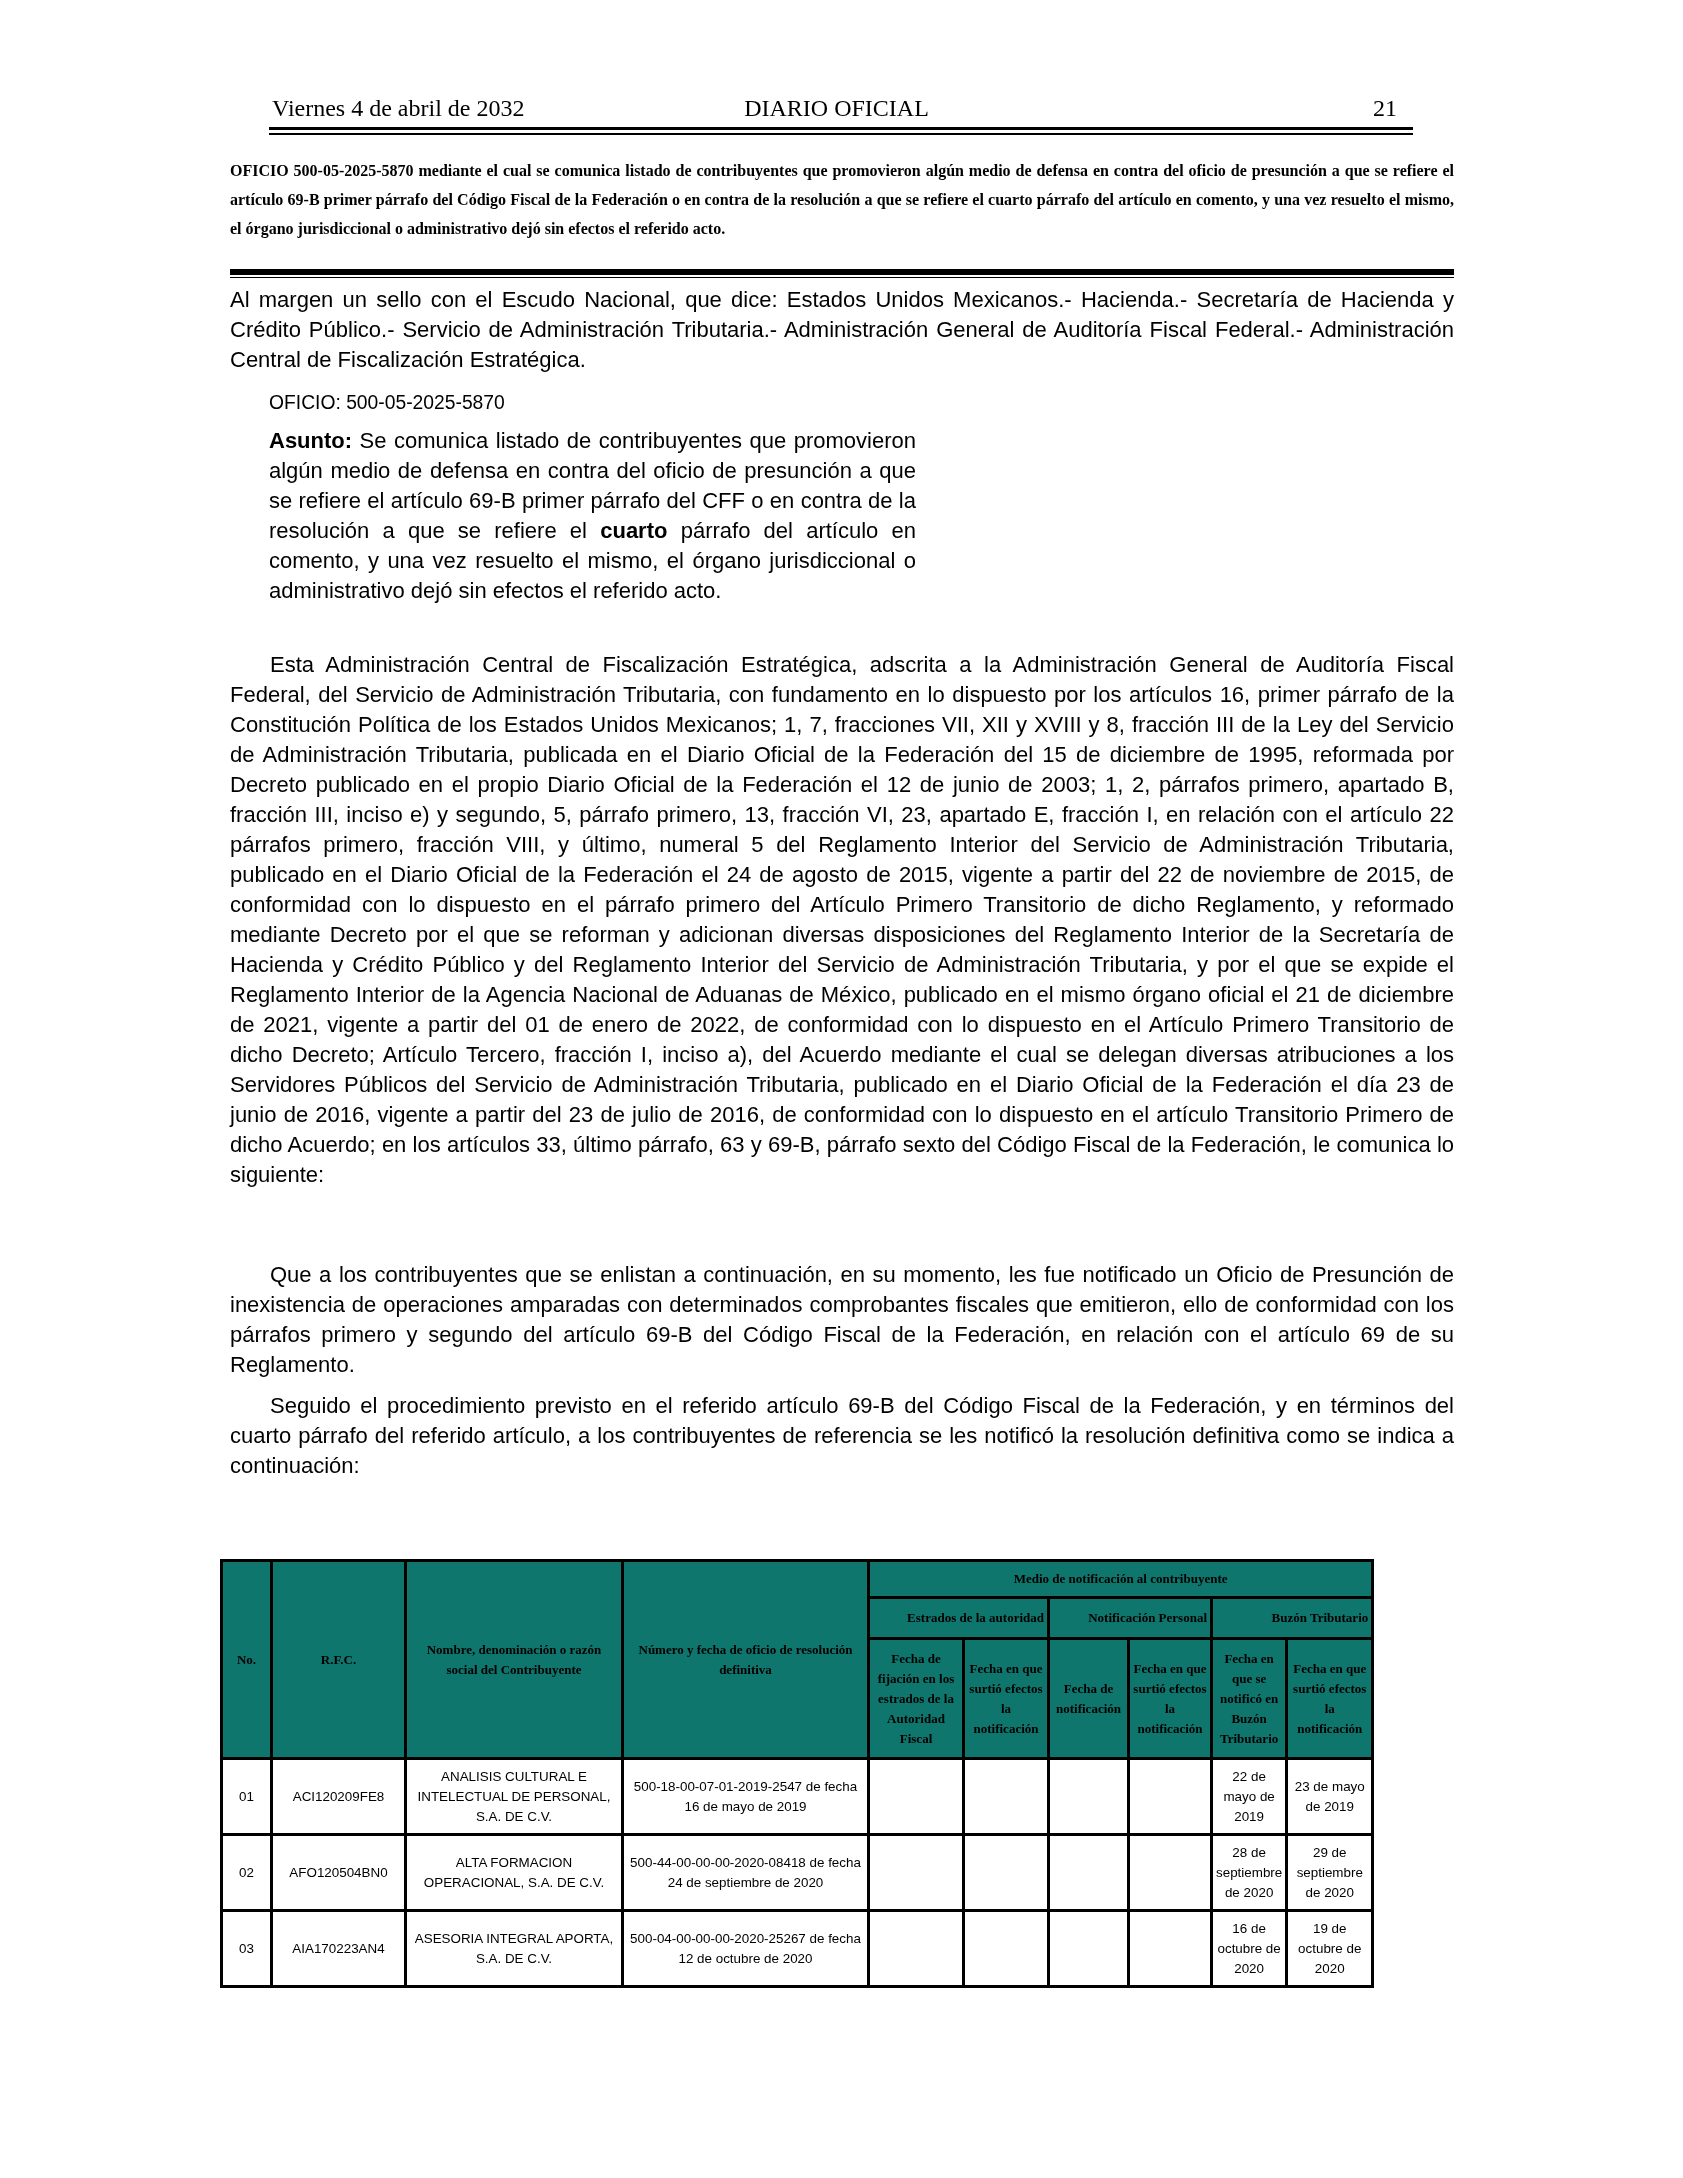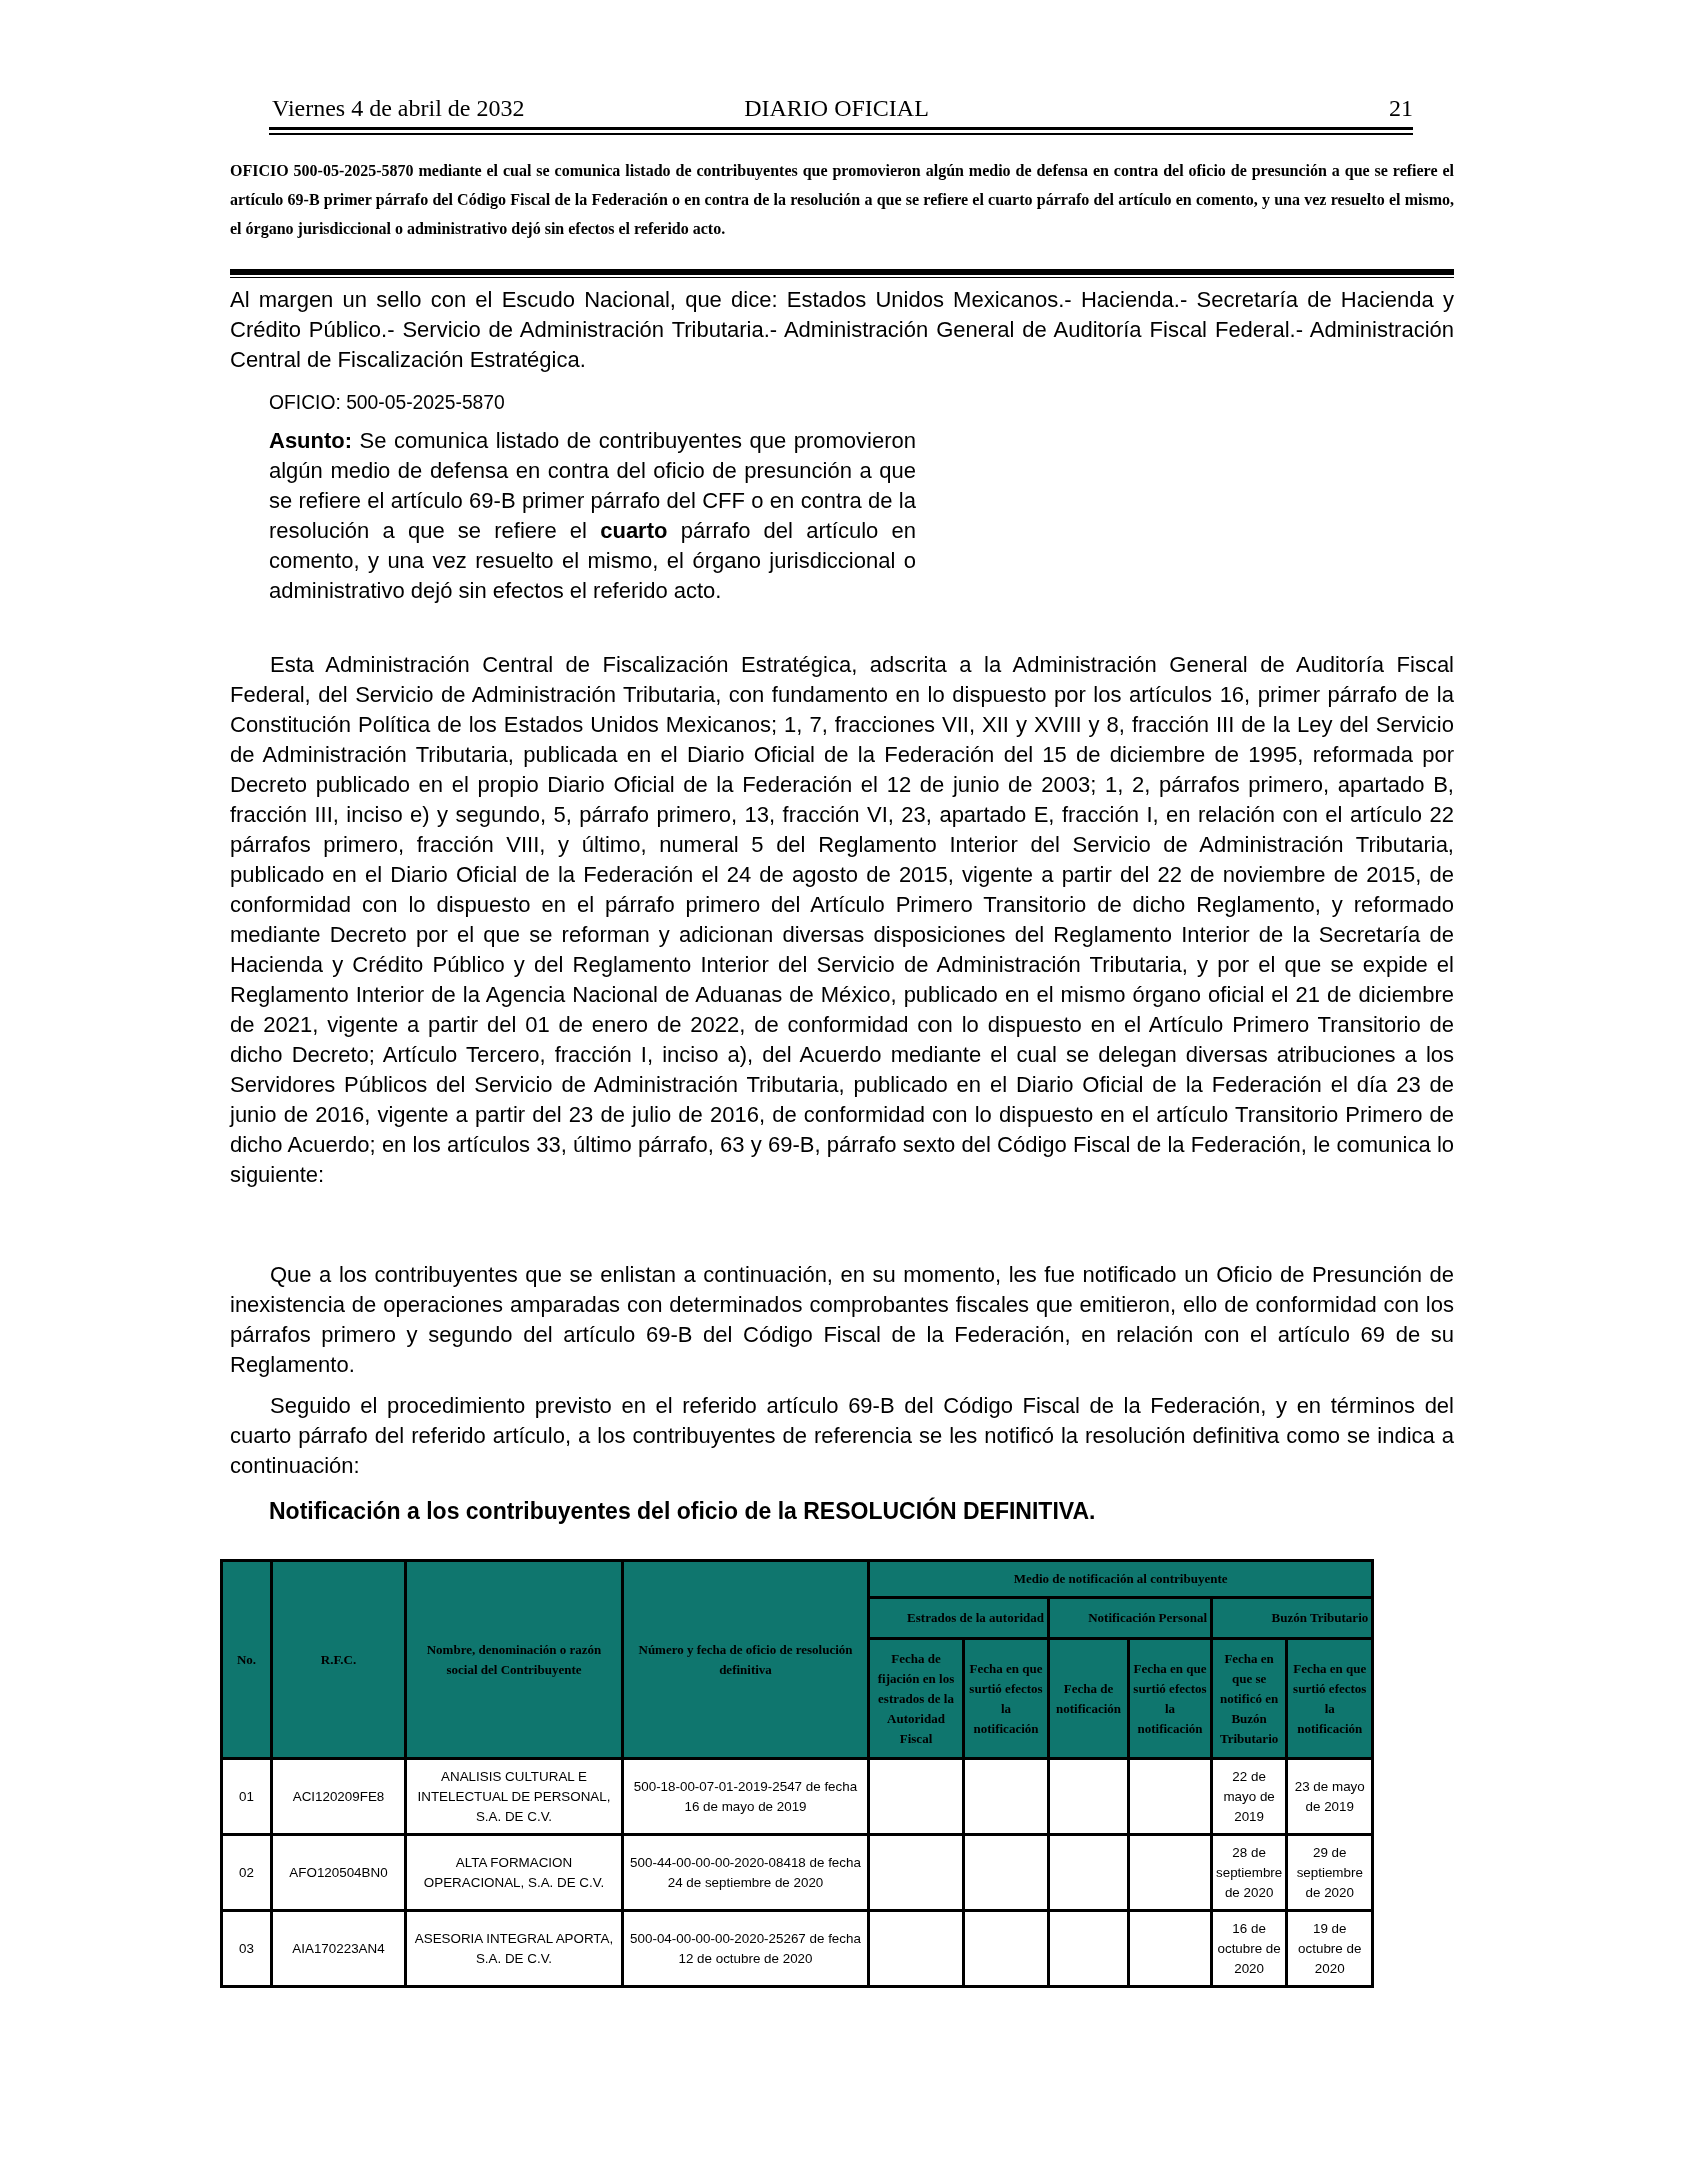--- a/index.html
+++ b/index.html
@@ -3,21 +3,21 @@
 <meta charset="utf-8">
 <style>
   html, body { margin: 0; padding: 0; background: #ffffff; }
   body { width: 1683px; height: 2178px; position: relative; overflow: hidden; color: #000; }
   .page { position: absolute; left: 0; top: 0; width: 1683px; height: 2178px; }
 
   .running-header { position: absolute; left: 272px; top: 95px; width: 1141px; height: 30px;
     font-family: "Liberation Serif", serif; font-size: 24px; }
   .running-header .left { position: absolute; left: 0; top: 0; }
   .running-header .center { position: absolute; left: 0; right: 12px; top: 0; text-align: center; }
-  .running-header .right { position: absolute; right: 0; top: 0; }
+  .running-header .right { position: absolute; right: 16px; top: 0; }
   .header-rule { position: absolute; left: 269px; top: 127px; width: 1144px; height: 8px;
     border-top: 3px solid #000; border-bottom: 2px solid #000; box-sizing: border-box; }
 
   .title { position: absolute; left: 230px; top: 156px; width: 1224px;
     font-family: "Liberation Serif", serif; font-weight: bold; font-size: 16px; line-height: 29px;
     text-align: justify; text-align-last: left; }
   .title-rule { position: absolute; left: 230px; top: 269px; width: 1224px; height: 9px;
     border-top: 6px solid #000; border-bottom: 1px solid #000; box-sizing: border-box; }
 
   .body-text { font-family: "Liberation Sans", sans-serif; font-size: 22px; line-height: 30px; }
@@ -61,21 +61,20 @@
   <div class="body-text margin-note">Al margen un sello con el Escudo Nacional, que dice: Estados Unidos Mexicanos.- Hacienda.- Secretaría de Hacienda y Crédito Público.- Servicio de Administración Tributaria.- Administración General de Auditoría Fiscal Federal.- Administración Central de Fiscalización Estratégica.</div>
 
   <div class="body-text oficio-ref">OFICIO: 500-05-2025-5870</div>
 
   <div class="body-text asunto"><b>Asunto:</b><span> Se comunica listado de contribuyentes que promovieron algún medio de defensa en contra del oficio de presunción a que se refiere el artículo 69-B primer párrafo del CFF o en contra de la resolución a que se refiere el </span><b>cuarto</b><span> párrafo del artículo en comento, y una vez resuelto el mismo, el órgano jurisdiccional o administrativo dejó sin efectos el referido acto.</span></div>
 
   <div class="body-text para para1">Esta Administración Central de Fiscalización Estratégica, adscrita a la Administración General de Auditoría Fiscal Federal, del Servicio de Administración Tributaria, con fundamento en lo dispuesto por los artículos 16, primer párrafo de la Constitución Política de los Estados Unidos Mexicanos; 1, 7, fracciones VII, XII y XVIII y 8, fracción III de la Ley del Servicio de Administración Tributaria, publicada en el Diario Oficial de la Federación del 15 de diciembre de 1995, reformada por Decreto publicado en el propio Diario Oficial de la Federación el 12 de junio de 2003; 1, 2, párrafos primero, apartado B, fracción III, inciso e) y segundo, 5, párrafo primero, 13, fracción VI, 23, apartado E, fracción I, en relación con el artículo 22 párrafos primero, fracción VIII, y último, numeral 5 del Reglamento Interior del Servicio de Administración Tributaria, publicado en el Diario Oficial de la Federación el 24 de agosto de 2015, vigente a partir del 22 de noviembre de 2015, de conformidad con lo dispuesto en el párrafo primero del Artículo Primero Transitorio de dicho Reglamento, y reformado mediante Decreto por el que se reforman y adicionan diversas disposiciones del Reglamento Interior de la Secretaría de Hacienda y Crédito Público y del Reglamento Interior del Servicio de Administración Tributaria, y por el que se expide el Reglamento Interior de la Agencia Nacional de Aduanas de México, publicado en el mismo órgano oficial el 21 de diciembre de 2021, vigente a partir del 01 de enero de 2022, de conformidad con lo dispuesto en el Artículo Primero Transitorio de dicho Decreto; Artículo Tercero, fracción I, inciso a), del Acuerdo mediante el cual se delegan diversas atribuciones a los Servidores Públicos del Servicio de Administración Tributaria, publicado en el Diario Oficial de la Federación el día 23 de junio de 2016, vigente a partir del 23 de julio de 2016, de conformidad con lo dispuesto en el artículo Transitorio Primero de dicho Acuerdo; en los artículos 33, último párrafo, 63 y 69-B, párrafo sexto del Código Fiscal de la Federación, le comunica lo siguiente:</div>
   <div class="body-text para para2">Que a los contribuyentes que se enlistan a continuación, en su momento, les fue notificado un Oficio de Presunción de inexistencia de operaciones amparadas con determinados comprobantes fiscales que emitieron, ello de conformidad con los párrafos primero y segundo del artículo 69-B del Código Fiscal de la Federación, en relación con el artículo 69 de su Reglamento.</div>
   <div class="body-text para para3">Seguido el procedimiento previsto en el referido artículo 69-B del Código Fiscal de la Federación, y en términos del cuarto párrafo del referido artículo, a los contribuyentes de referencia se les notificó la resolución definitiva como se indica a continuación:</div>
 
-  <div class="table-title">Notificación a los contribuyentes del oficio de la RESOLUCIÓN DEFINITIVA.</div>
 
   <table class="notif">
     <colgroup>
       <col style="width:50px">
         <col style="width:134px">
         <col style="width:217px">
         <col style="width:246px">
       <col style="width:95px">
         <col style="width:85px">
         <col style="width:80px">

